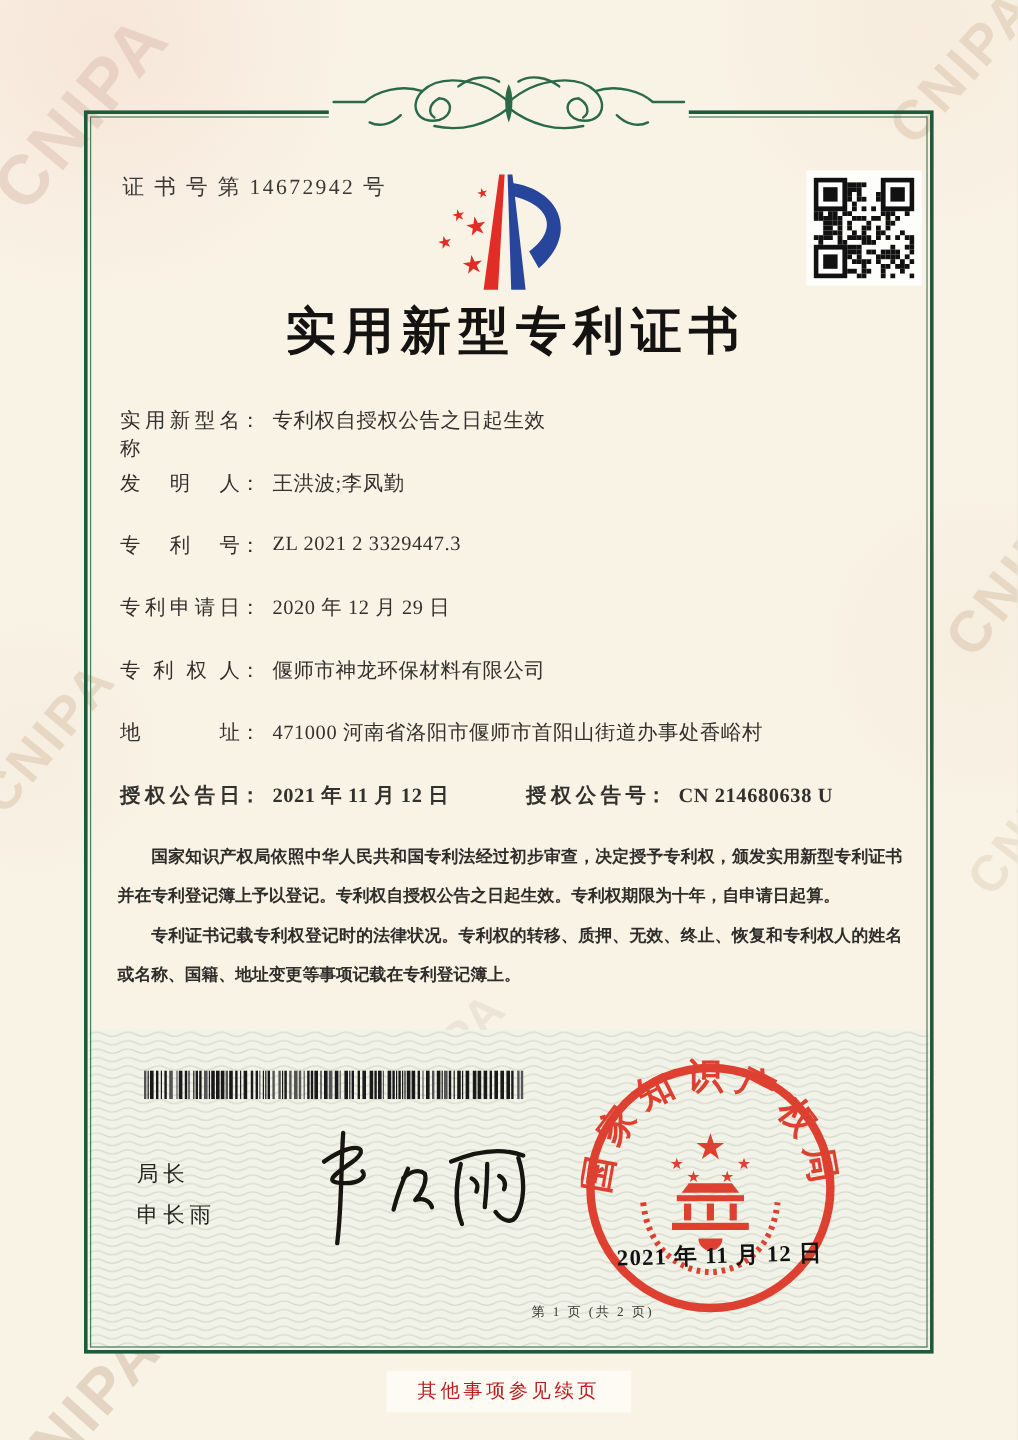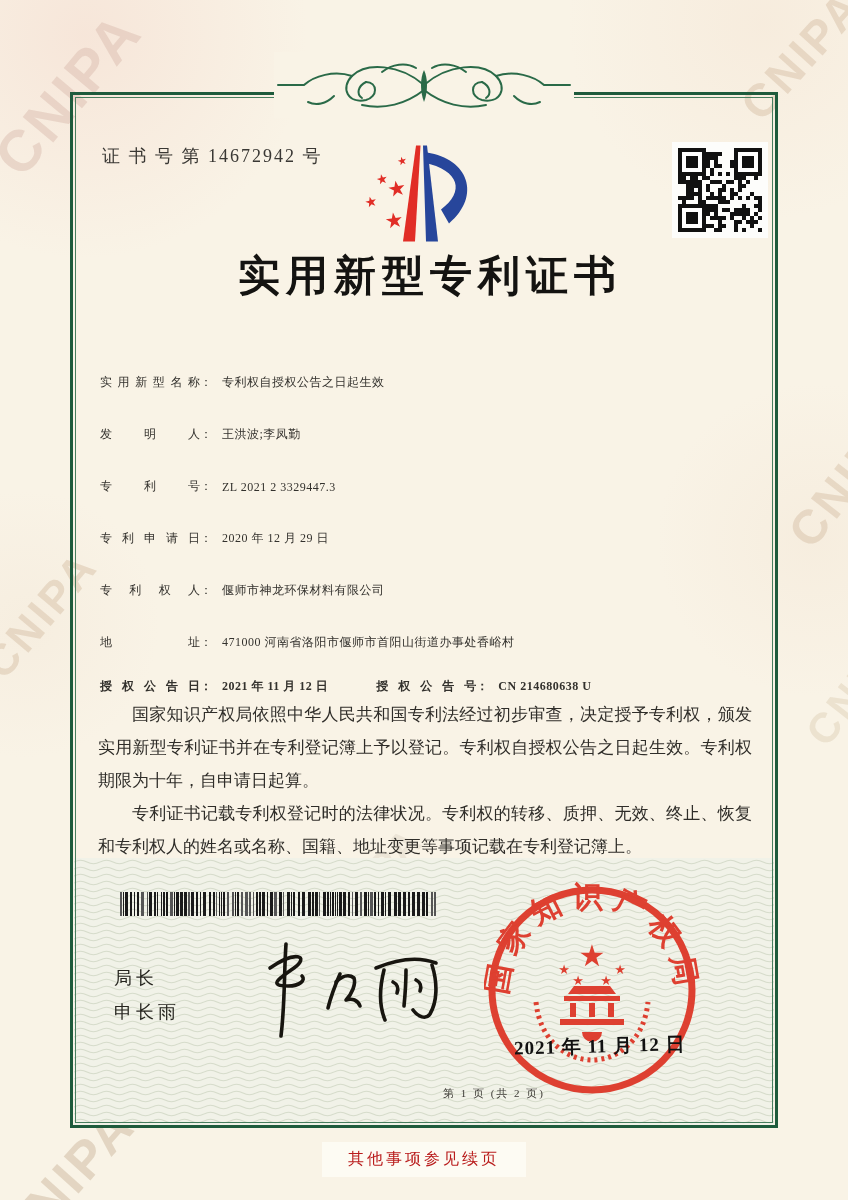--- a/index.html
+++ b/index.html
@@ -51,32 +51,32 @@
   .content{position:absolute;inset:0;z-index:5;border-radius:26px;}
   .cert-no{position:absolute;left:102px;top:144px;font-size:18px;letter-spacing:2px;color:#3a3834;}
   .logo{position:absolute;left:348px;top:132px;width:160px;height:118px;}
   .qr-wrap{position:absolute;left:672px;top:142px;width:96px;height:96px;background:#fdfdfb;
     display:flex;align-items:center;justify-content:center;}
   .title{
     position:absolute;left:0;top:248px;width:100%;text-align:center;
     font-size:42px;font-weight:bold;letter-spacing:6px;color:#141311;padding-left:12px;
   }
   .fields{position:absolute;left:100px;top:339px;width:650px;}
-  .frow{height:52px;display:flex;align-items:flex-end;font-size:12px;color:#33312d;}
+  .frow{height:52px;display:flex;align-items:flex-start;font-size:17px;color:#33312d;}
   .frow.double{height:44px;font-weight:bold;}
   .flabel{
     display:inline-block;width:100px;text-align:justify;text-align-last:justify;
     flex:none;
   }
   .fcolon{flex:none;margin-right:10px;}
   .fvalue{letter-spacing:.5px;}
   .fpair{display:flex;align-items:center;}
-  .fpair+.fpair{margin-left:48px;}
-  .paras{position:absolute;left:98px;top:698px;width:654px;font-size:17px;line-height:33px;
-    text-align:justify;color:#2f2d29;}
+  .fpair+.fpair{margin-left:64px;}
+  .paras{position:absolute;left:98px;top:698px;width:654px;font-size:14px;line-height:33px;
+    text-align:justify;color:#2f2d29;font-weight:bold;}
   .paras p{text-indent:2em;}
   
   .barcode{position:absolute;left:120px;top:892px;width:320px;height:24px;}
   .signer{position:absolute;left:114px;top:966px;font-size:18px;letter-spacing:4px;color:#26251f;
     font-family:"Liberation Sans",sans-serif;}
   .signer div{margin-bottom:10px;}
   .sig-script{position:absolute;left:248px;top:938px;width:210px;height:105px;}
   .seal{position:absolute;left:484px;top:882px;width:216px;height:216px;mix-blend-mode:multiply;opacity:.93;}
   .seal-date{
     position:absolute;left:514px;top:1033px;width:200px;font-size:19px;letter-spacing:1px;

